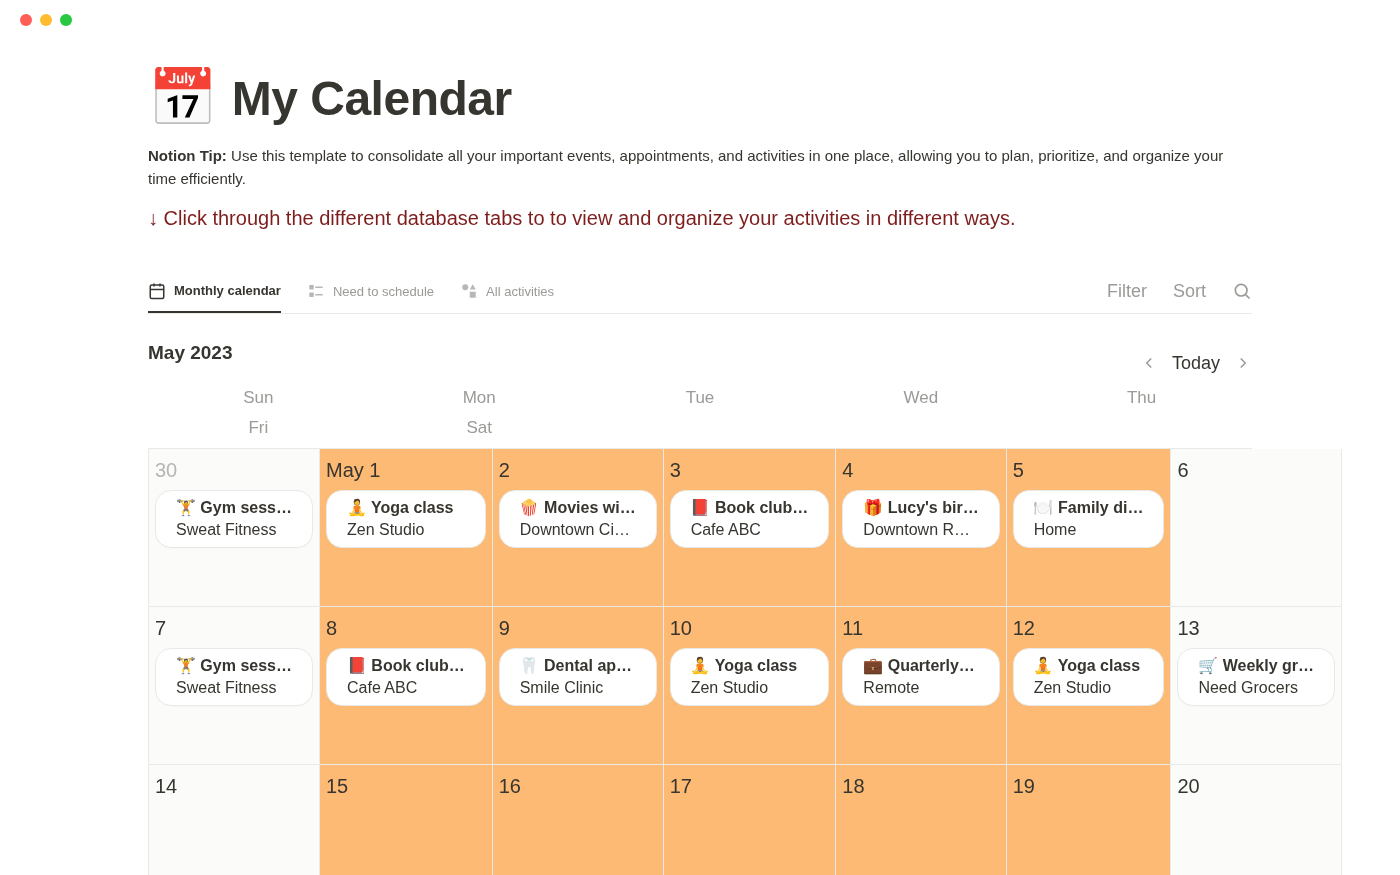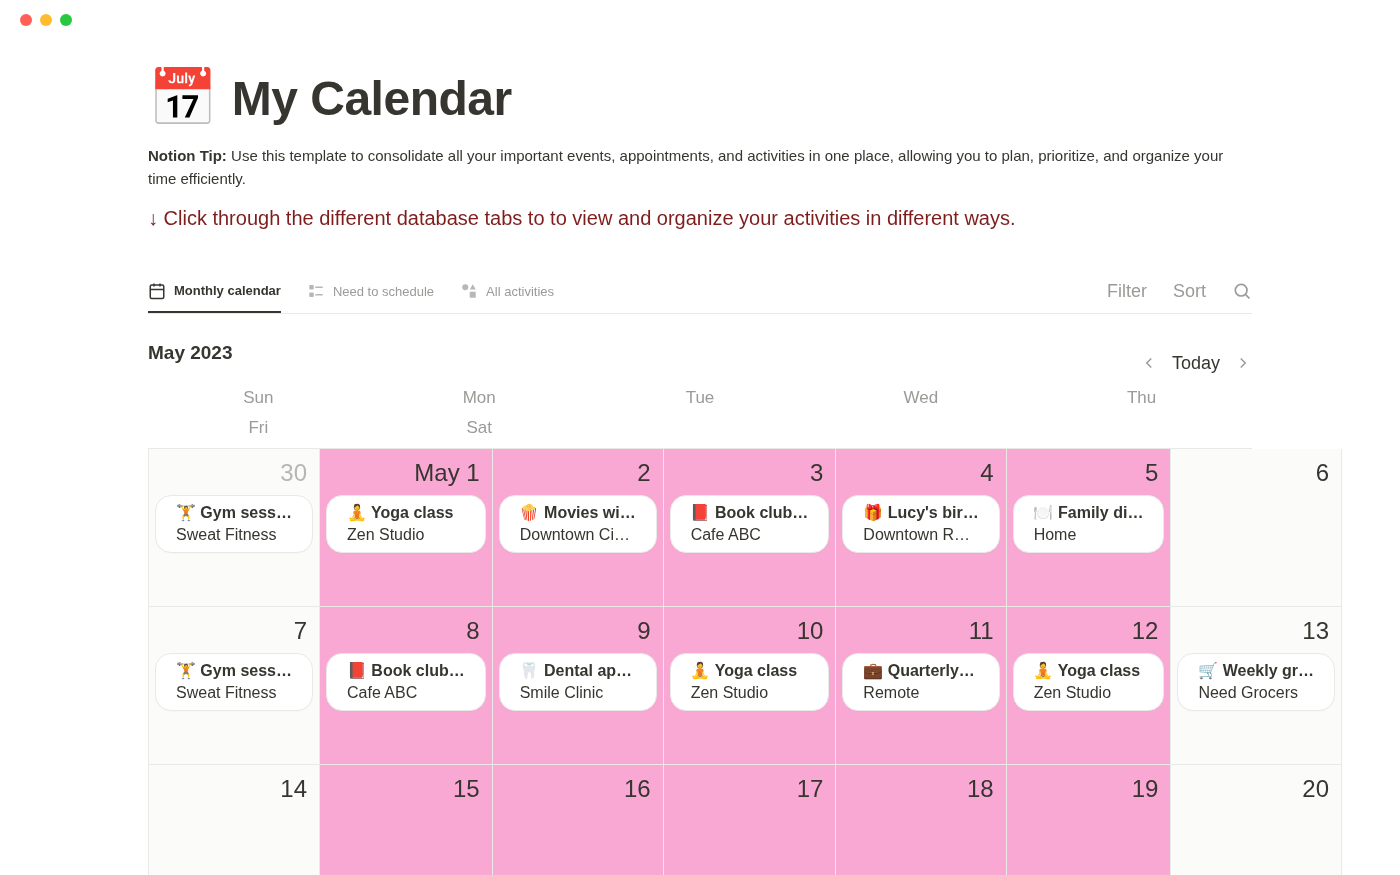--- a/index.html
+++ b/index.html
@@ -129,29 +129,29 @@
   display: grid;
   grid-template-columns: repeat(7, 1fr);
   border-top: 1px solid #e9e9e7;
   border-left: 1px solid #e9e9e7;
 }
 .cell {
   border-right: 1px solid #e9e9e7;
   border-bottom: 1px solid #e9e9e7;
   min-height: 158px;
   padding: 6px;
-  background: #f9a8d4;
+  background: #fdba74;
   position: relative;
 }
 .cell.prev-month { background: #fbfbfa; }
 .cell.weekend { background: #fbfbfa; }
 
 .date {
-  text-align: right;
-  font-size: 24px;
+  text-align: left;
+  font-size: 20px;
   padding: 4px 6px 8px 0;
   color: #37352f;
 }
 .date.prev { color: #b7b6b4; }
 
 .event-card {
   background: #ffffff;
   border: 1px solid #e9e9e7;
   border-radius: 16px;
   padding: 6px 20px;

